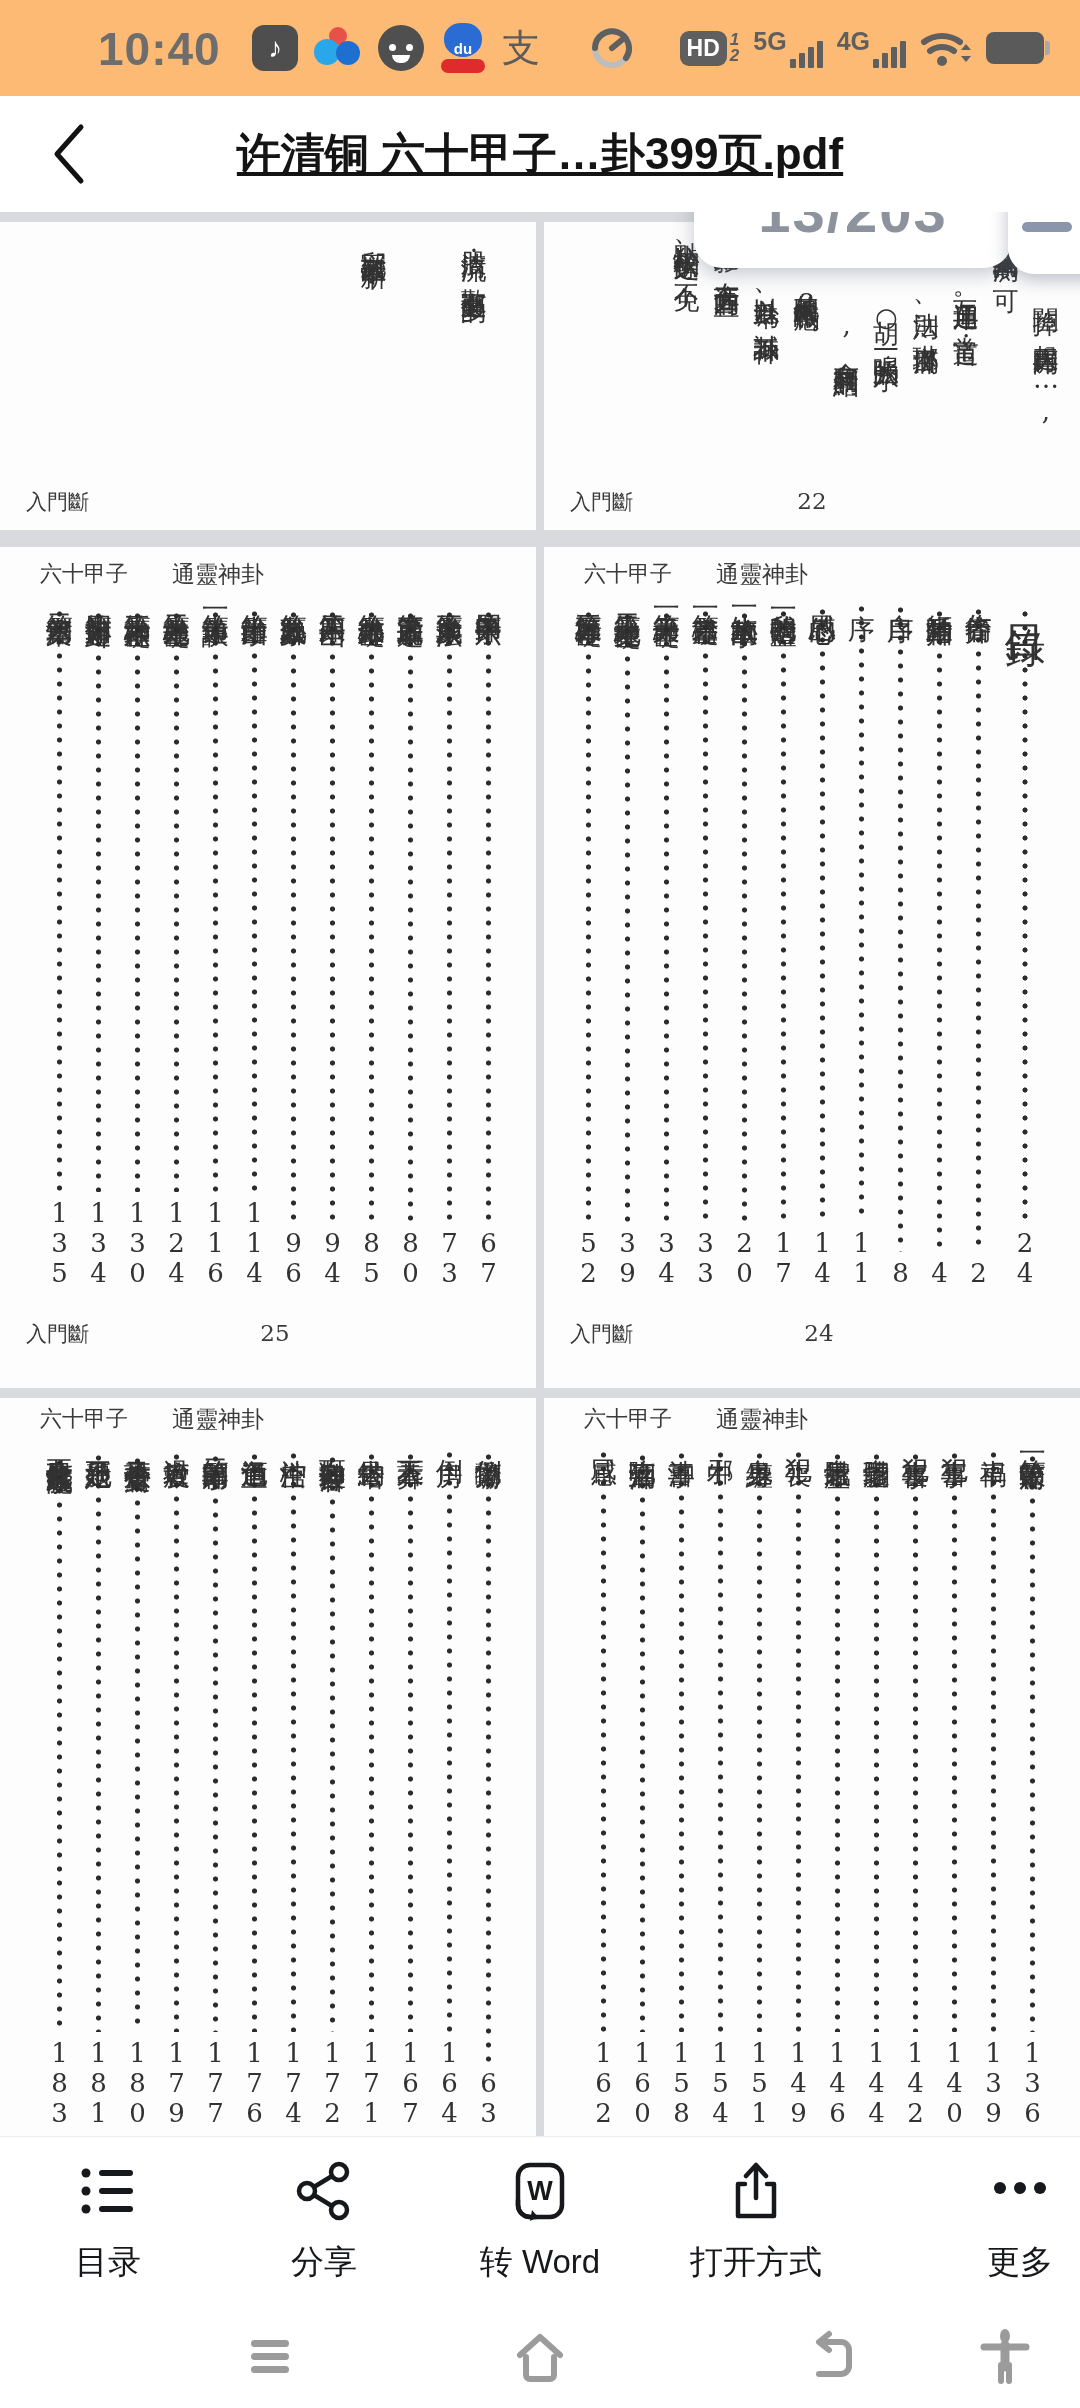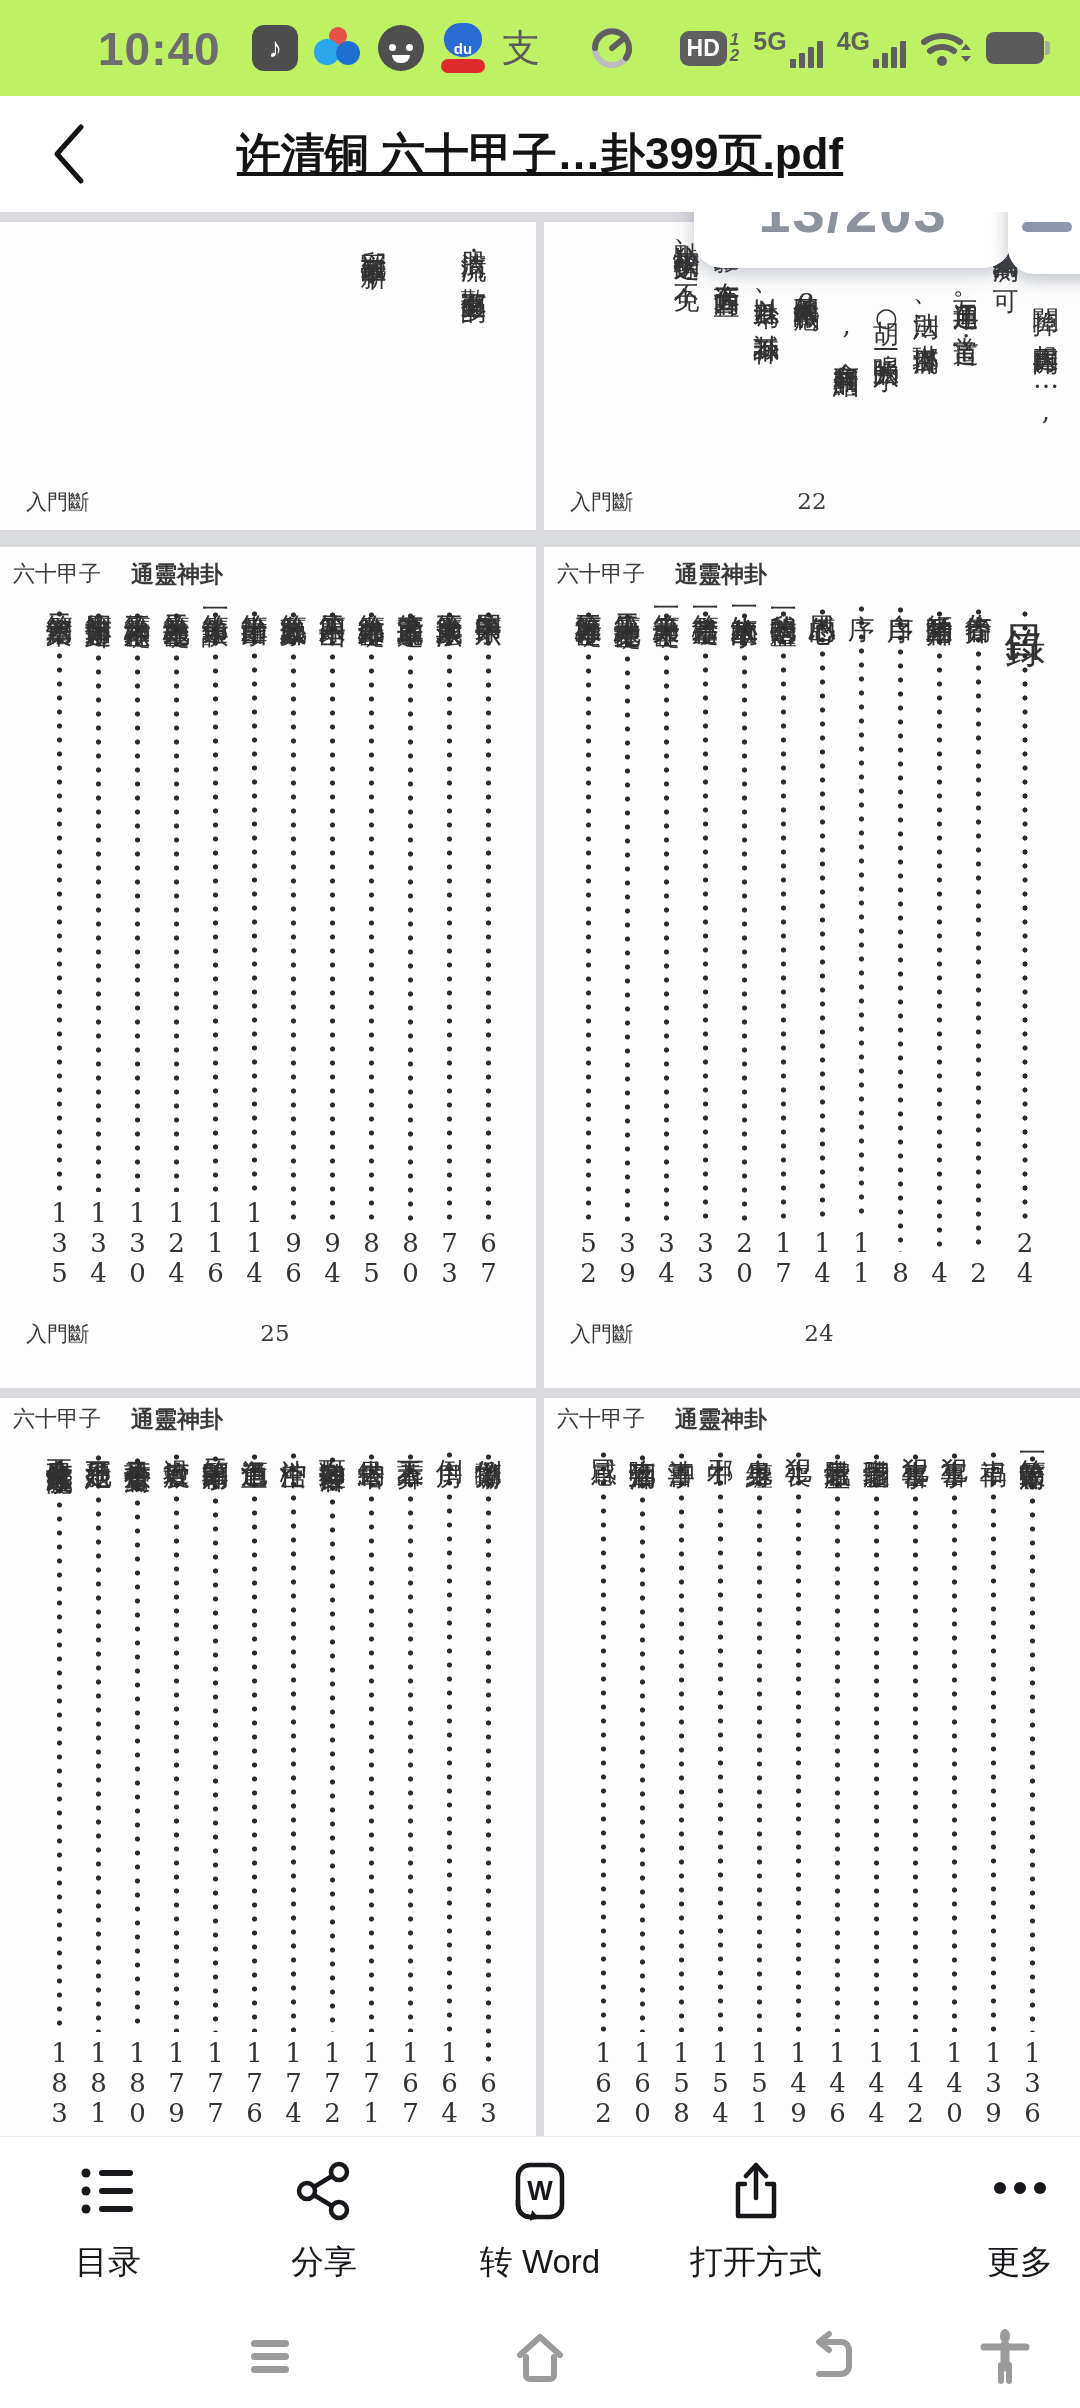--- a/index.html
+++ b/index.html
@@ -1,19 +1,19 @@
 <!DOCTYPE html>
 <html><head>
 <meta charset="utf-8">
 <style>
   html,body{margin:0;padding:0;background:#ffffff;}
   .screen{position:relative;width:1080px;height:2408px;background:#dcdcdc;overflow:hidden;
           font-family:"Liberation Sans",sans-serif;}
   
-  .statusbar{position:absolute;top:0;left:0;width:1080px;height:96px;background:#bef264;z-index:30;}
+  .statusbar{position:absolute;top:0;left:0;width:1080px;height:96px;background:#fdba74;z-index:30;}
   .sb-time{position:absolute;left:98px;top:22px;font-size:46px;font-weight:600;color:#6d6d6d;letter-spacing:1px;}
   .sb-apps{position:absolute;left:252px;top:22px;display:flex;align-items:center;gap:16px;height:52px;}
   .app-sq{width:46px;height:46px;border-radius:12px;background:#4e4e4e;color:#fff;display:flex;align-items:center;justify-content:center;font-size:28px;}
   .netdisk{position:relative;width:48px;height:46px;}
   .netdisk i{position:absolute;border-radius:50%;}
   .netdisk .c1{width:26px;height:26px;background:#2aa7e8;left:0;top:14px;}
   .netdisk .c2{width:18px;height:18px;background:#e8504a;left:15px;top:2px;}
   .netdisk .c3{width:24px;height:24px;background:#1f6fd0;left:22px;top:16px;}
   .catface{position:relative;width:46px;height:46px;border-radius:50%;background:#4f4f4f;}
   .catface i{position:absolute;background:#fff;border-radius:50%;}
@@ -62,22 +62,22 @@
   .p23v{top:8px;right:48px;gap:70px;}
   .p22v{top:0;right:20px;gap:10px;}
   .p22v .vcol:nth-child(1){margin-top:66px;}
   .p22v .vcol:nth-child(3){margin-top:58px;}
   .p22v .vcol:nth-child(4){margin-top:70px;}
   .p22v .vcol:nth-child(5){margin-top:78px;}
   .p22v .vcol:nth-child(6){margin-top:88px;}
   .p22v .vcol:nth-child(7){margin-top:52px;}
   .p22v .vcol:nth-child(8){margin-top:55px;}
   
-  .page-header{position:absolute;top:12px;left:13px;font-size:22px;display:flex;gap:30px;color:#3a3a3a;}
-  .page-header .hb{font-weight:700;font-size:23px;}
+  .page-header{position:absolute;top:12px;left:40px;font-size:22px;display:flex;gap:30px;color:#3a3a3a;}
+  .page-header .hb{font-weight:400;font-size:23px;margin-left:14px;}
   .row3 .page-header{top:6px;}
   .page-footer-l{position:absolute;left:26px;bottom:14px;font-size:21px;color:#3a3a3a;}
   .page-footer-n{position:absolute;left:0;bottom:16px;width:100%;text-align:center;font-size:23px;color:#3a3a3a;}
   .pg25 .page-footer-l,.pg24 .page-footer-l{bottom:40px;}
   .pg25 .page-footer-n,.pg24 .page-footer-n{bottom:42px;padding-left:7px;}
   
   .toc{position:absolute;display:flex;flex-direction:row-reverse;justify-content:flex-start;gap:8px;}
   .toc-mid{top:46px;bottom:100px;right:32px;left:14px;}
   .toc-bot{top:40px;bottom:8px;right:32px;left:14px;}
   .toc-entry{display:flex;flex-direction:column;align-items:center;height:100%;width:31px;}

